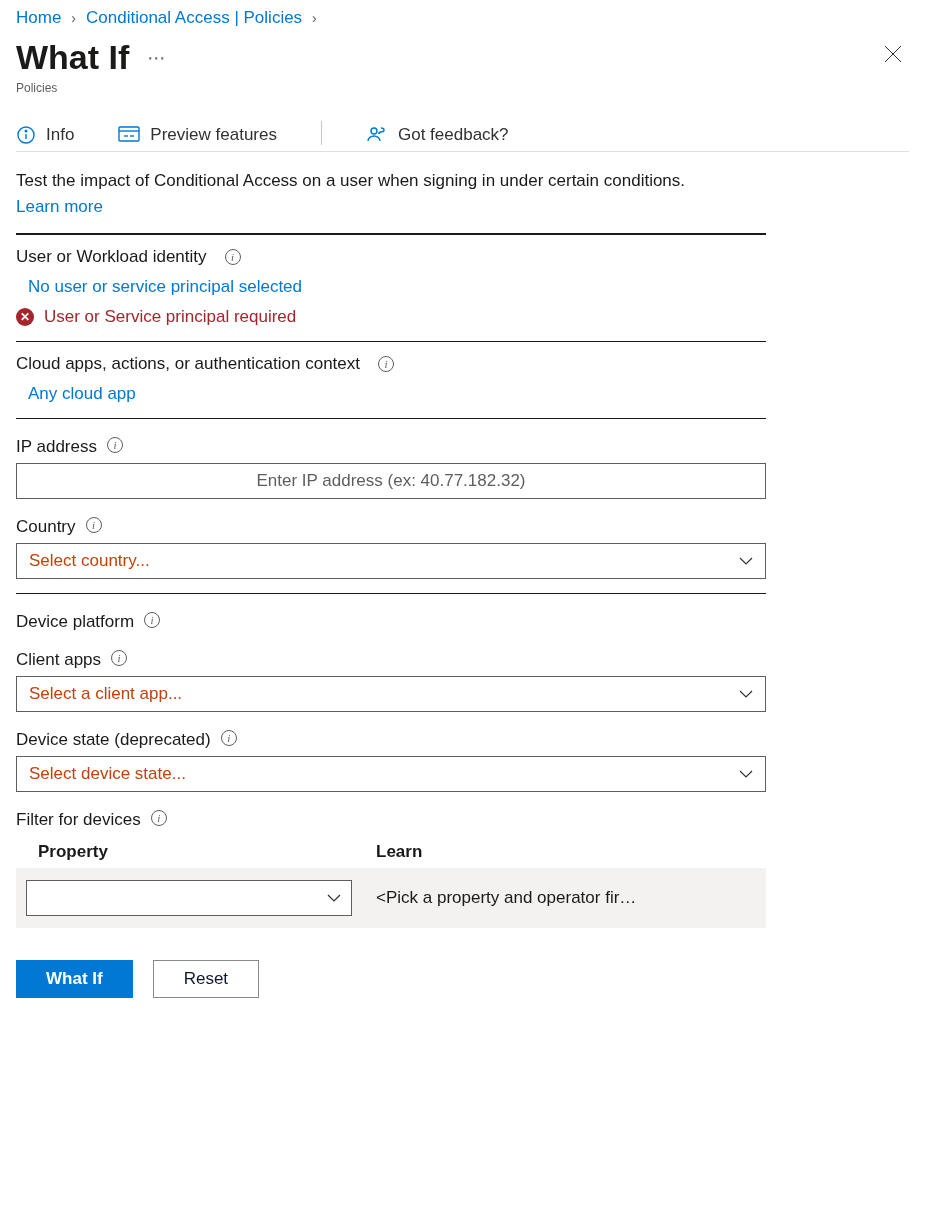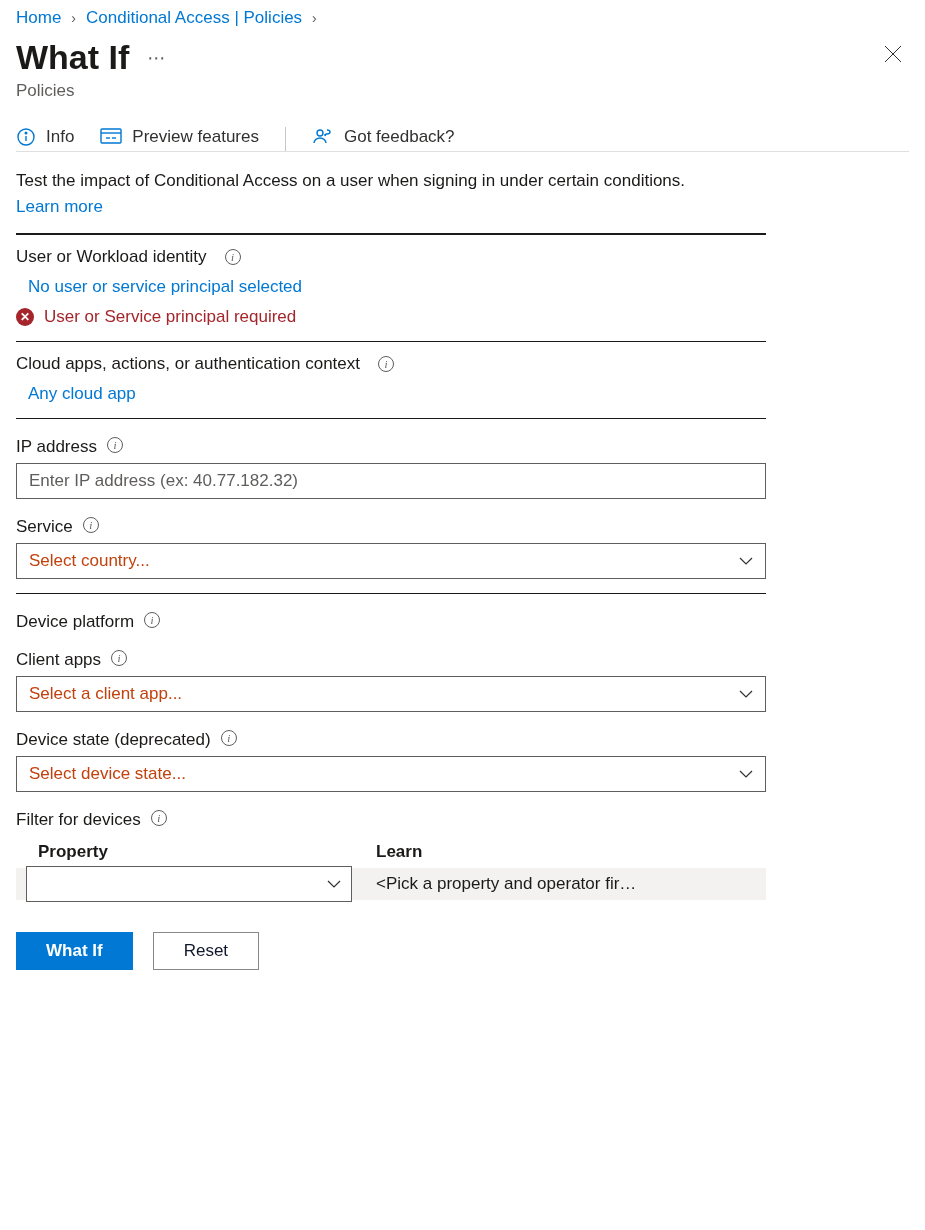--- a/index.html
+++ b/index.html
@@ -16,24 +16,24 @@
   
   .breadcrumb { display: flex; align-items: center; gap: 10px; font-size: 17px; color: #0078d4; margin-bottom: 10px; }
   .breadcrumb .sep { color: #605e5c; font-size: 14px; }
 
   
   .head-row { display: flex; justify-content: space-between; align-items: flex-start; }
   .title-block { display: flex; align-items: center; gap: 18px; }
   .title { font-size: 34px; font-weight: 600; }
   .ellipsis { color: #605e5c; font-size: 18px; letter-spacing: 1px; cursor: pointer; }
   .close-btn { font-size: 24px; color: #323130; cursor: pointer; line-height: 1; padding: 6px; }
-  .subtitle { font-size: 17px; color: #605e5c; margin-top: 4px; }
-
-  
-  .cmdbar { display: flex; align-items: flex-start; gap: 26px; margin-top: 26px; padding-bottom: 0; border-bottom: 1px solid #e1dfdd; }
+  .subtitle { font-size: 12px; color: #605e5c; margin-top: 4px; }
+
+  
+  .cmdbar { display: flex; align-items: flex-end; gap: 44px; margin-top: 26px; padding-bottom: 6px; border-bottom: 1px solid #e1dfdd; }
   .cmd { display: flex; align-items: center; gap: 10px; color: #323130; cursor: pointer; }
   .cmd .icn { color: #0078d4; display:flex; align-items:center; }
   .cmd-sep { width:1px; height:24px; background:#c8c6c4; }
 
   .intro { margin-top: 16px; line-height: 1.5; max-width: 680px; }
 
   
   .section { border-bottom: 1px solid #1b1a19; padding: 12px 0 14px 0; width: 750px; }
   .section.first { border-top: 2px solid #1b1a19; margin-top: 14px; } 
   .sec-label { display:flex; align-items:center; gap:18px; color:#1b1a19; margin-bottom:10px; }
@@ -42,33 +42,33 @@
   .error-icn { width:18px; height:18px; border-radius:50%; background:#a4262c; color:#fff; display:flex; align-items:center; justify-content:center; font-size:12px; font-weight:bold; }
 
   .sec-hr { border-top:1px solid #1b1a19; width:750px; margin:14px 0 0 0; }
 
   
   .inp, .sel {
     width: 750px; height: 36px; border:1px solid #605e5c;
     font-size:17px; padding:0 12px; background:#fff; color:#1b1a19;
     display:flex; align-items:center; justify-content:space-between; cursor:pointer;
   }
-  .inp { cursor:text; }
+  .inp { cursor:text;text-align:center; }
   .inp::placeholder { color:#605e5c; }
   .sel span:first-child { color:#c2410c; }
   .chev { color:#323130; }
 
   .field { margin-top: 18px; width:750px; }
   .field-label { display:flex; align-items:flex-start; gap:10px; margin-bottom:6px; }
 
   
   .filter-head { display:flex; font-weight:600; padding:6px 0; width:750px; }
   .filter-head .col1 { flex:0 0 360px; padding-left:22px; }
   .filter-head .col2 { flex:1; }
-  .filter-row { display:flex; align-items:center; background:#f3f2f1; width:750px; height:32px; }
+  .filter-row { display:flex; align-items:center; background:#f3f2f1; width:750px; height:60px; }
   .prop-sel { width:326px; height:36px; border:1px solid #605e5c; margin-left:10px;
               display:flex; align-items:center; justify-content:flex-end; padding:0 10px; background:#fff; cursor:pointer; }
   .val-text { margin-left:24px; color:#1b1a19; }
 
   
   .footer { display:flex; gap:20px; margin-top:32px; }
   .btn-primary { background:#0078d4; color:#fff; border:none; padding:8px 30px; font-size:17px; font-weight:600; cursor:pointer; }
   .btn-secondary { background:#fff; color:#0f172a; border:1px solid #8a8886; padding:8px 30px; font-size:17px; cursor:pointer; }
 
   .info-icn { width:16px; height:16px; border:1px solid #605e5c; border-radius:50%; display:inline-flex; align-items:center; justify-content:center; font-size:11px; color:#605e5c; font-style:italic; font-family:Georgia,serif; }
@@ -161,21 +161,21 @@
 <div class="field">
   <div class="field-label">
     <span>IP address</span>
     <span class="info-icn">i</span>
   </div>
   <input class="inp" type="text" placeholder="Enter IP address (ex: 40.77.182.32)" style="">
 </div>
 
 <div class="field">
   <div class="field-label">
-    <span>Service</span>
+    <span>Country</span>
     <span class="info-icn">i</span>
   </div>
   <div class="sel">
     <span>Select country...</span>
     <span class="chev">
       <svg width="14" height="10" viewBox="0 0 14 10" fill="none" stroke="#323130" stroke-width="1.2">
           <polyline points="1,2 7,8 13,2"></polyline>
         </svg>
     </span>
   </div>

